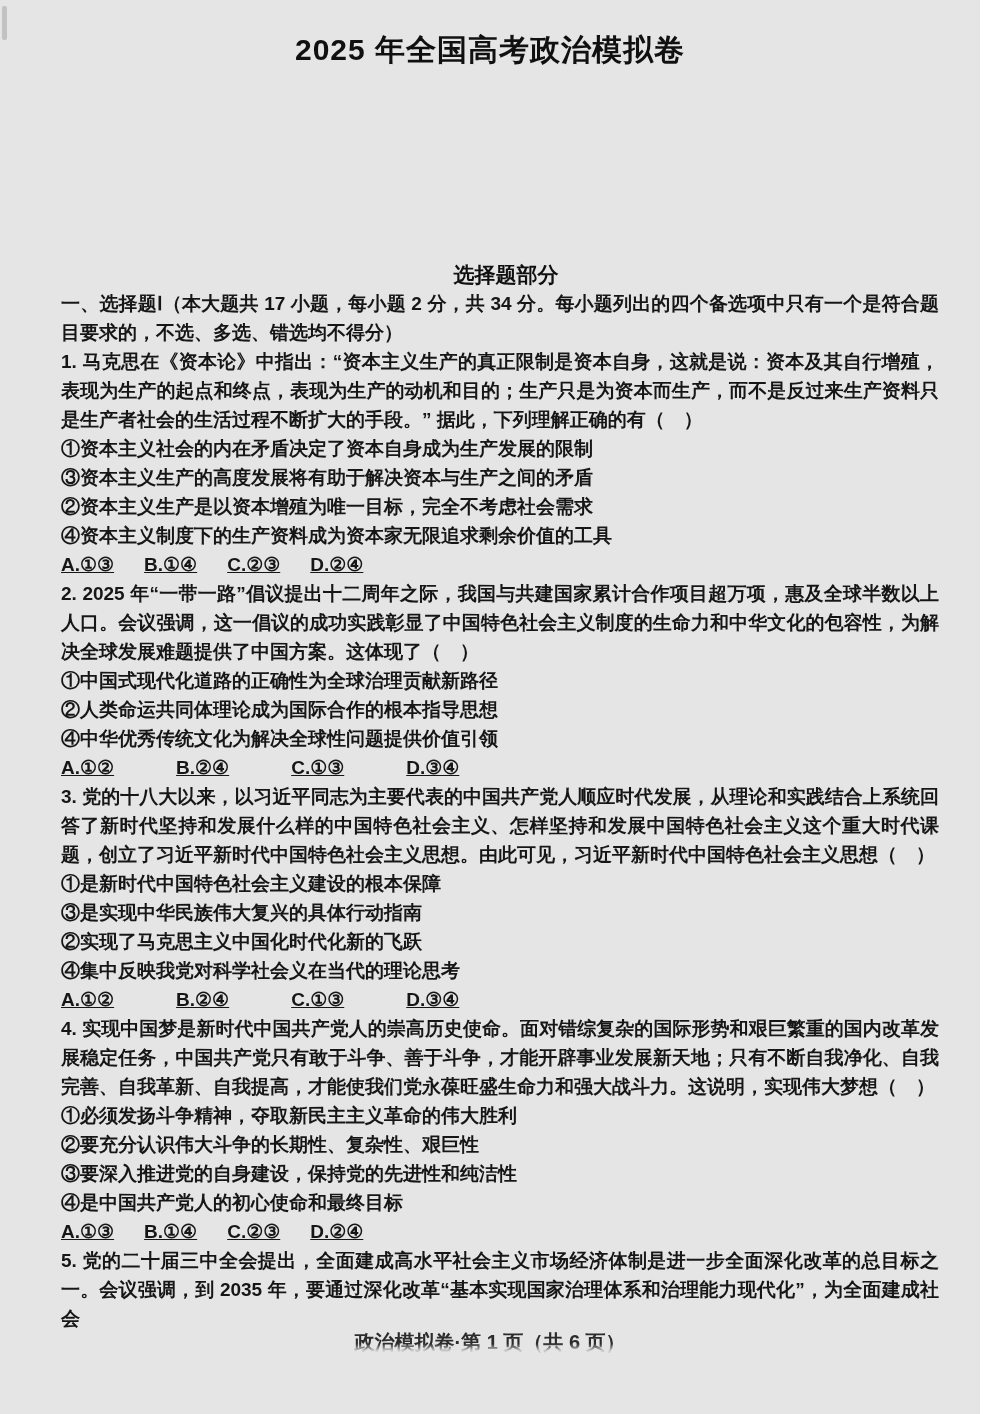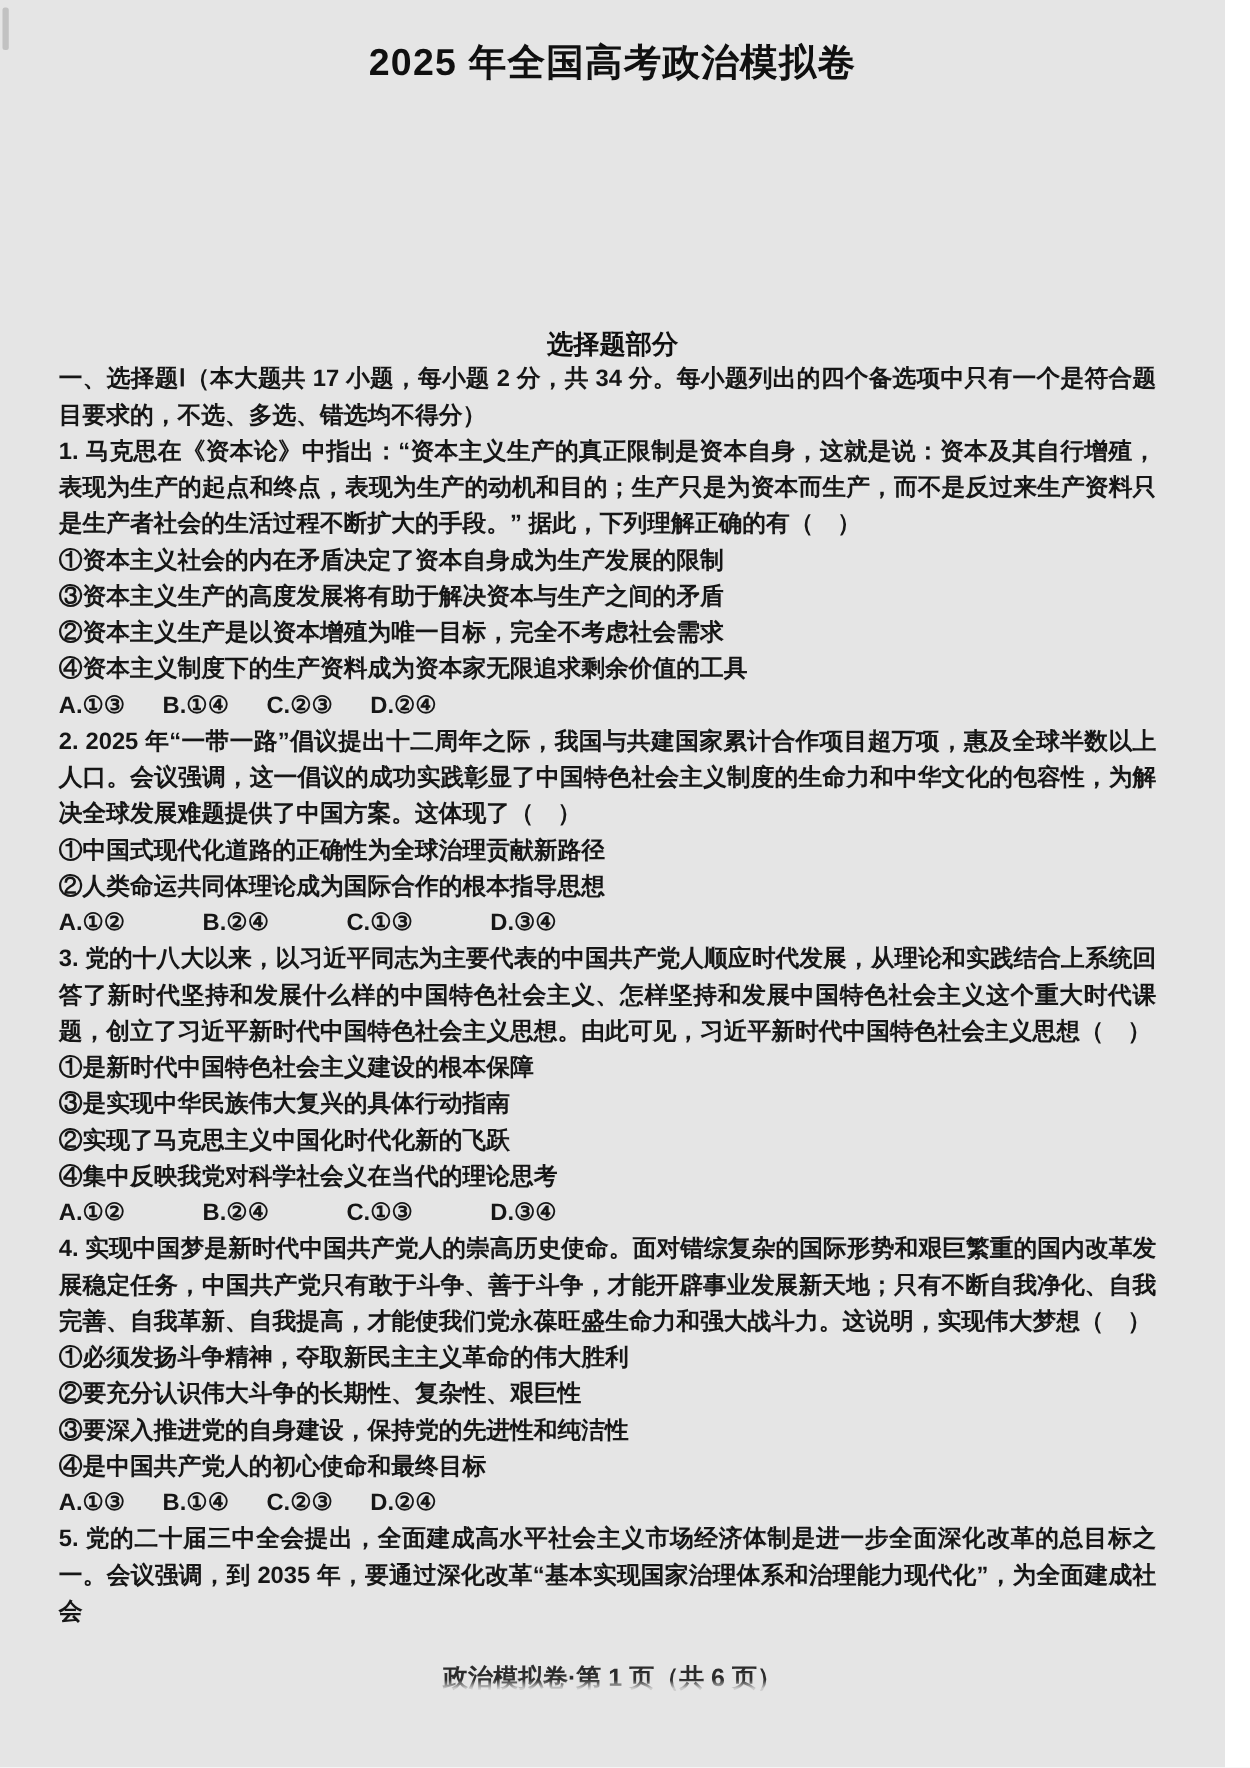--- a/index.html
+++ b/index.html
@@ -15,34 +15,34 @@
     position:absolute;left:2px;top:6px;width:5px;height:34px;
     background:#808080;opacity:.35;border-radius:2px;
   }
   .title{
     position:absolute;top:30px;left:0;width:100%;
     margin:0;text-align:center;
     font-size:30px;font-weight:700;letter-spacing:1px;
     color:#101010;
   }
   .section-title{
-    position:absolute;top:261px;left:0;width:100%;
+    position:absolute;top:261px;left:16px;width:100%;
     margin:0;text-align:center;
     font-size:21px;font-weight:700;color:#101010;
   }
   .body{
-    position:absolute;top:289px;left:47px;width:878px;
+    position:absolute;top:289px;left:61px;width:878px;
     font-size:19px;line-height:29px;font-weight:600;
     text-align:justify;text-align-last:left;
   }
   .body p{margin:0;}
   .instruction{font-weight:700;}
   .question{margin:0;}
   .opts{display:flex;}
-  .opts .opt{white-space:nowrap;}
+  .opts .opt{white-space:nowrap;text-decoration:underline;}
   .opts-narrow .opt{margin-right:30px;}
   .opts-wide .opt{margin-right:62px;}
   .footer{
     position:absolute;top:1329px;left:0;width:100%;
     text-align:center;font-size:20px;font-weight:600;color:#2c2c2c;
     -webkit-mask-image:linear-gradient(#000 55%,rgba(0,0,0,.15) 80%);
             mask-image:linear-gradient(#000 55%,rgba(0,0,0,.15) 80%);
   }
 </style>
 </head>
@@ -69,20 +69,21 @@
         <span class="opt">B.①④</span>
         <span class="opt">C.②③</span>
         <span class="opt">D.②④</span>
       </div>
     </section>
 
     <section class="question">
       <p class="stem">2. 2025 年“一带一路”倡议提出十二周年之际，我国与共建国家累计合作项目超万项，惠及全球半数以上人口。会议强调，这一倡议的成功实践彰显了中国特色社会主义制度的生命力和中华文化的包容性，为解决全球发展难题提供了中国方案。这体现了（　）</p>
       <p class="choice">①中国式现代化道路的正确性为全球治理贡献新路径</p>
       <p class="choice">②人类命运共同体理论成为国际合作的根本指导思想</p>
+      <p class="choice">④中华优秀传统文化为解决全球性问题提供价值引领</p>
       <div class="opts opts-wide">
         <span class="opt">A.①②</span>
         <span class="opt">B.②④</span>
         <span class="opt">C.①③</span>
         <span class="opt">D.③④</span>
       </div>
     </section>
 
     <section class="question">
       <p class="stem">3. 党的十八大以来，以习近平同志为主要代表的中国共产党人顺应时代发展，从理论和实践结合上系统回答了新时代坚持和发展什么样的中国特色社会主义、怎样坚持和发展中国特色社会主义这个重大时代课题，创立了习近平新时代中国特色社会主义思想。由此可见，习近平新时代中国特色社会主义思想（　）</p>

